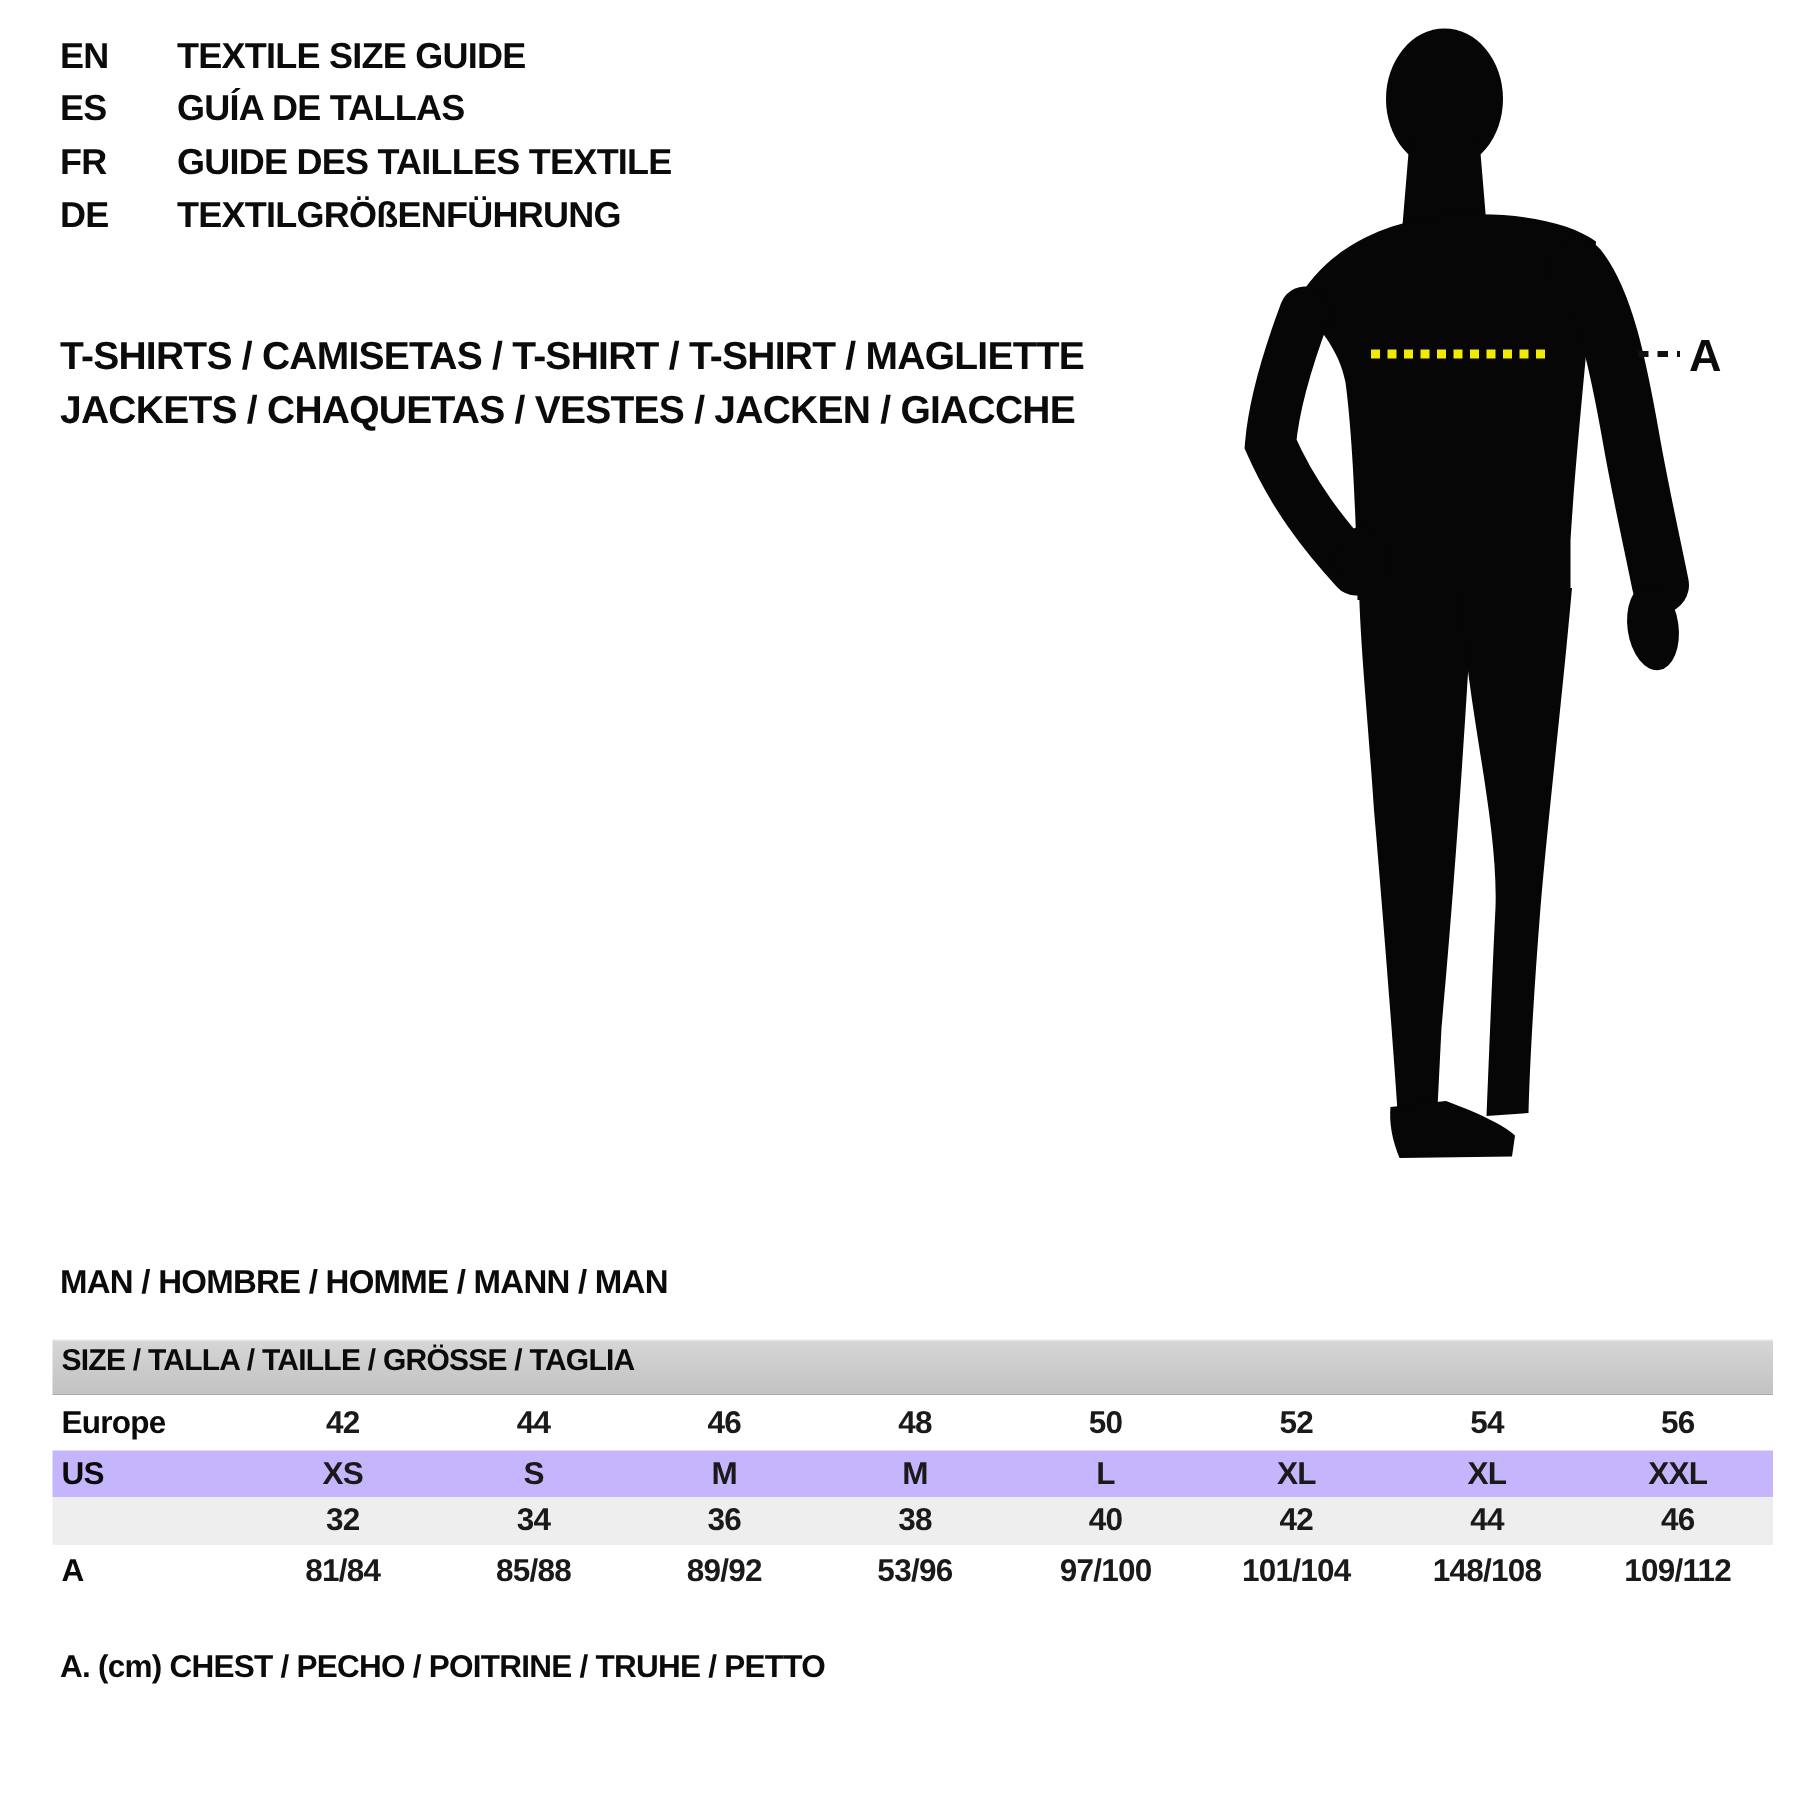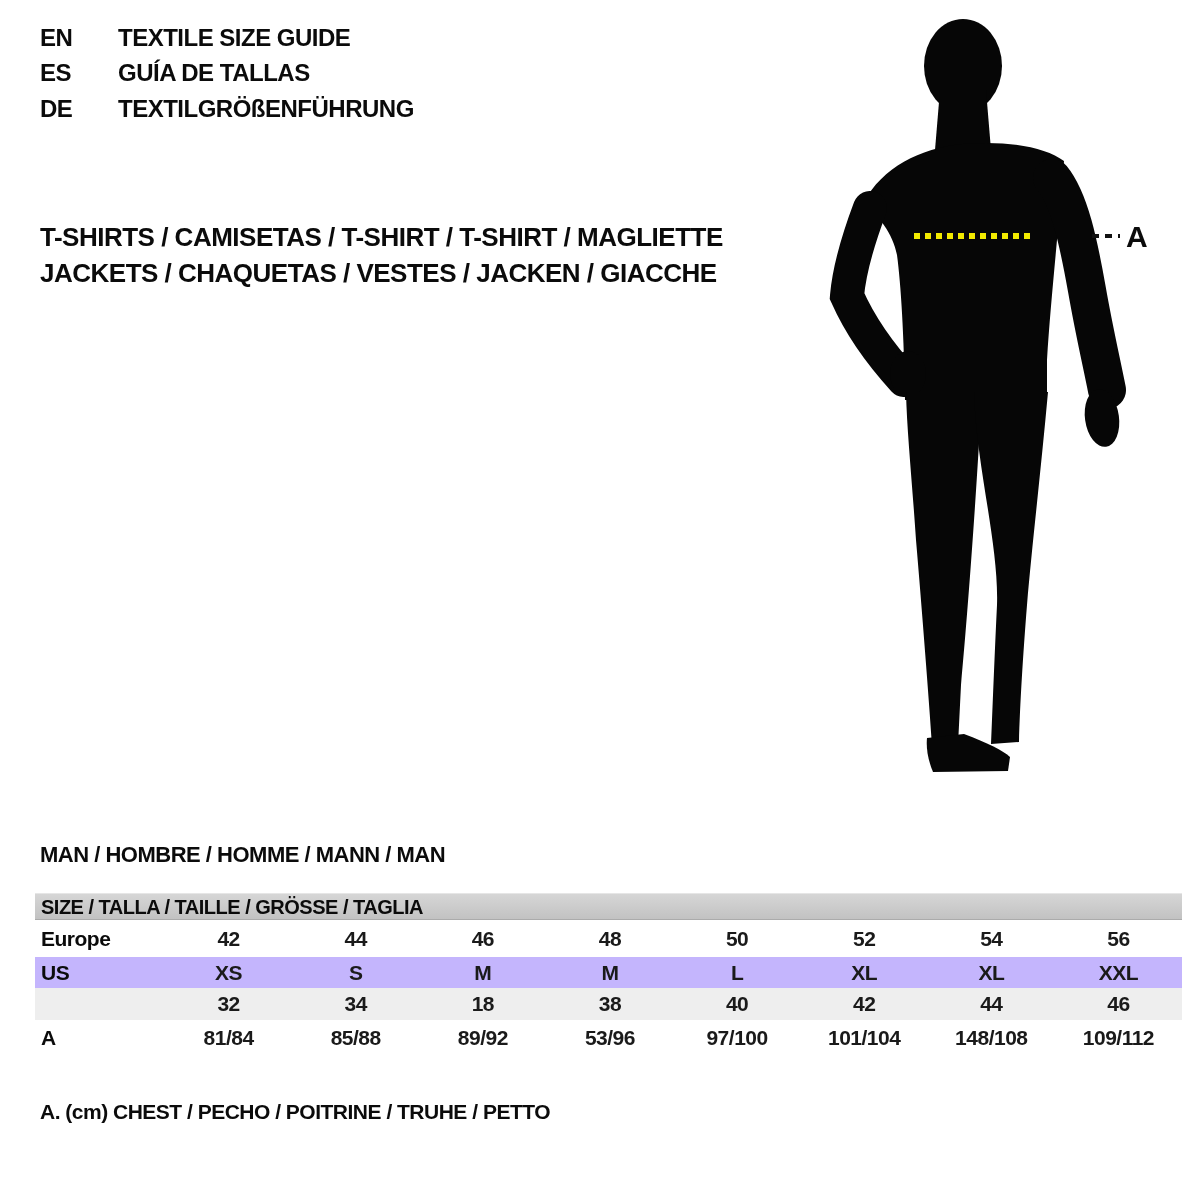--- a/index.html
+++ b/index.html
@@ -17,21 +17,21 @@
   .product-line { font-size:26px; font-weight:700; letter-spacing:-0.5px; line-height:36px; white-space:nowrap; }
 
   
   .figure-svg { position:absolute; left:780px; top:0; width:420px; height:800px; }
 
   
   .section-title { position:absolute; left:40px; top:842px; font-size:22px; font-weight:700; letter-spacing:-0.5px; }
 
   
   .size-table { position:absolute; left:35px; top:893px; width:1147px; }
-  .t-header { height:27px; line-height:27px; background:linear-gradient(180deg,#d6d6d6,#c2c2c2); border-top:1px solid #e6e6e6; border-bottom:1px solid #ababab; font-size:20px; font-weight:700; letter-spacing:-0.5px; padding-left:6px; }
+  .t-header { height:37px; line-height:27px; background:linear-gradient(180deg,#d6d6d6,#c2c2c2); border-top:1px solid #e6e6e6; border-bottom:1px solid #ababab; font-size:20px; font-weight:700; letter-spacing:-0.5px; padding-left:6px; }
   .t-row { display:flex; align-items:center; }
   .t-row.r-europe { height:37px; }
   .t-row.r-us { height:31px; background:#c4b5fd; }
   .t-row.r-num { height:32px; background:#eeeeee; }
   .t-row.r-a { height:35px; }
   .t-label { width:130px; font-size:21px; font-weight:700; letter-spacing:-0.5px; padding-left:6px; }
   .t-cell { flex:1; text-align:center; font-size:21px; font-weight:700; letter-spacing:-0.5px; color:#1a1a1a; }
 
   
   .footnote { position:absolute; left:40px; top:1100px; font-size:21px; font-weight:700; letter-spacing:-0.5px; }
@@ -42,20 +42,24 @@
 <div class="page">
 
   <div class="lang-block">
     <div class="lang-row">
       <span class="lang-code">EN</span>
       <span class="lang-label">TEXTILE SIZE GUIDE</span>
     </div>
     <div class="lang-row">
       <span class="lang-code">ES</span>
       <span class="lang-label">GUÍA DE TALLAS</span>
+    </div>
+    <div class="lang-row">
+      <span class="lang-code">FR</span>
+      <span class="lang-label">GUIDE DES TAILLES TEXTILE</span>
     </div>
     <div class="lang-row">
       <span class="lang-code">DE</span>
       <span class="lang-label">TEXTILGRÖßENFÜHRUNG</span>
     </div>
   </div>
 
   <div class="products">
     <div class="product-line">T-SHIRTS / CAMISETAS / T-SHIRT / T-SHIRT / MAGLIETTE</div>
     <div class="product-line">JACKETS / CHAQUETAS / VESTES / JACKEN / GIACCHE</div>
@@ -118,21 +122,21 @@
       <div class="t-cell">L</div>
       <div class="t-cell">XL</div>
       <div class="t-cell">XL</div>
       <div class="t-cell">XXL</div>
     </div>
 
     <div class="t-row r-num">
       <div class="t-label"></div>
       <div class="t-cell">32</div>
       <div class="t-cell">34</div>
-      <div class="t-cell">18</div>
+      <div class="t-cell">36</div>
       <div class="t-cell">38</div>
       <div class="t-cell">40</div>
       <div class="t-cell">42</div>
       <div class="t-cell">44</div>
       <div class="t-cell">46</div>
     </div>
 
     <div class="t-row r-a">
       <div class="t-label">A</div>
       <div class="t-cell">81/84</div>

